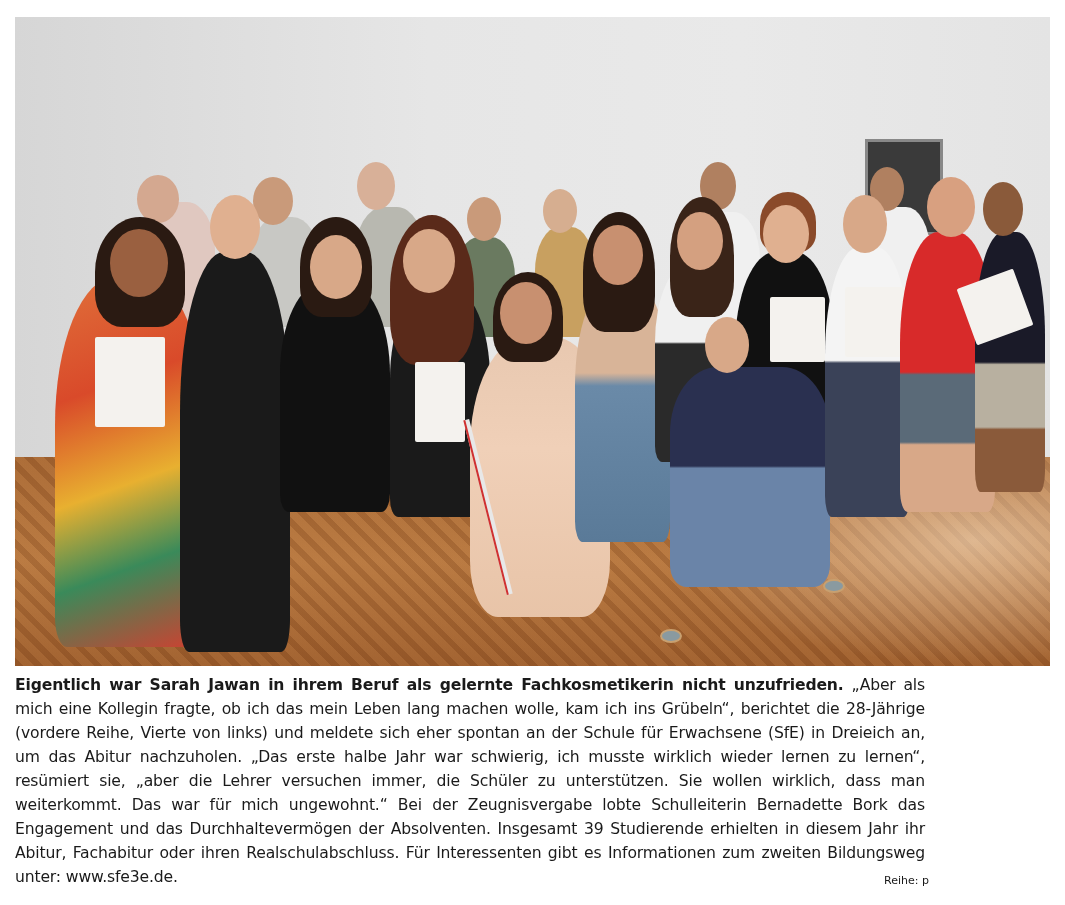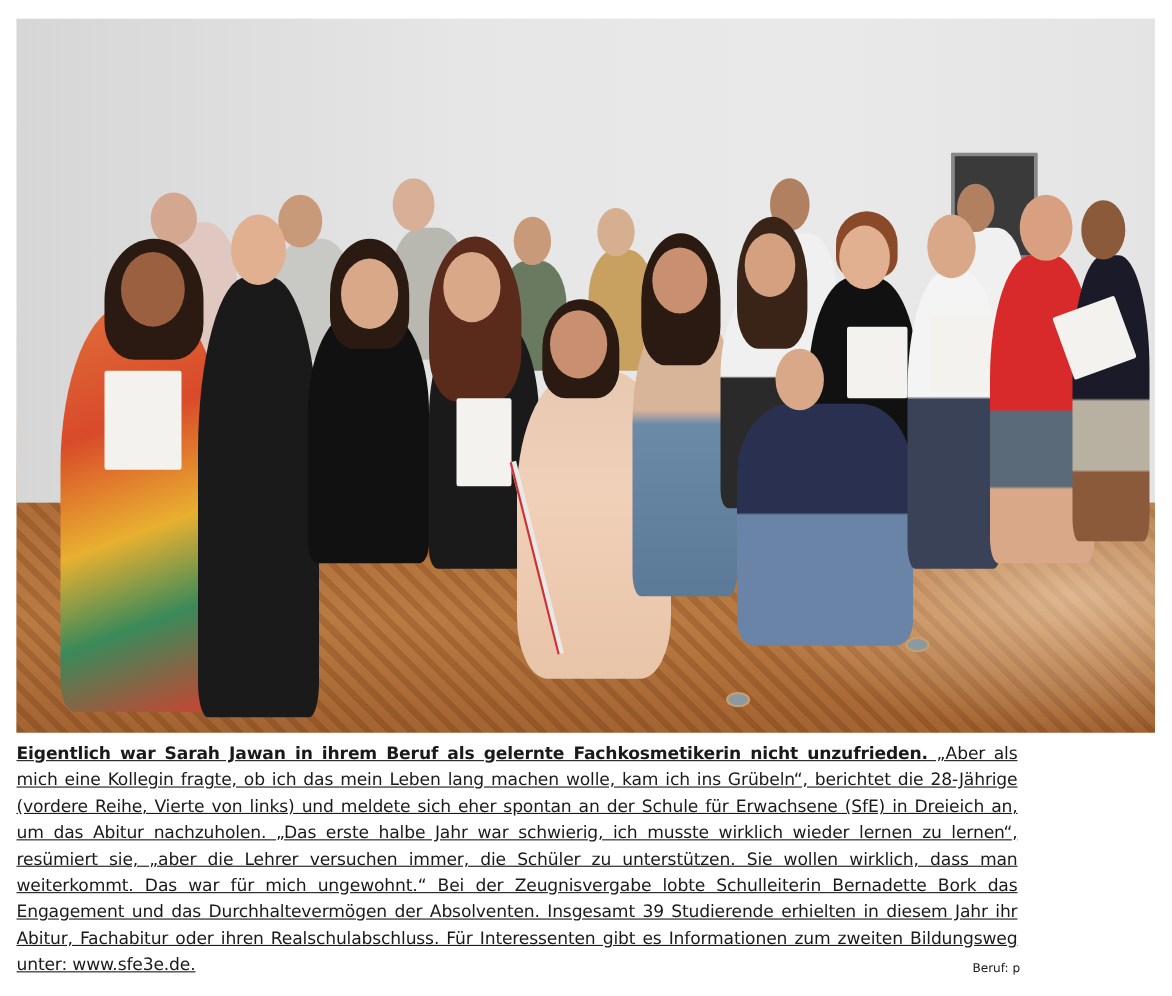--- a/index.html
+++ b/index.html
@@ -21,21 +21,21 @@
   .door { position: absolute; left: 850px; top: 122px; width: 72px; height: 90px; background: #3a3a3a; border: 3px solid #888; }
   .floor-light { position: absolute; width: 18px; height: 10px; border-radius: 50%; background: #8a9aa0; border: 2px solid #c8a070; }
 
   .person { position: absolute; border-radius: 40% 40% 8% 8%; }
   .head { position: absolute; border-radius: 50%; background: #c99a7a; }
   .hair { position: absolute; border-radius: 50% 50% 30% 30%; background: #2a1a12; }
 
   .caption {
     position: absolute; left: 15px; top: 673px; width: 910px;
     font-size: 15.6px; line-height: 24px; color: #1a1a1a;
-    text-align: justify; letter-spacing: -0.15px; text-decoration: underline;
+    text-align: justify; letter-spacing: -0.15px;
   }
   .caption .lead { font-weight: bold; }
   .credit { position: absolute; left: 884px; top: 874px; font-size: 11px; color: #1a1a1a; }
 </style>
 </head>
 <body>
 
 <div class="photo">
   <div class="wall"></div>
   <div class="door"></div>
@@ -103,13 +103,13 @@
 
   <div class="person" style="left:885px;top:215px;width:95px;height:280px;background:linear-gradient(180deg,#d82a2a 0%,#d82a2a 50%,#5a6a78 51%,#5a6a78 75%,#d8a888 76%);"></div>
   <div class="head" style="left:912px;top:160px;width:48px;height:60px;background:#d8a080;"></div>
 
   <div class="person" style="left:960px;top:215px;width:70px;height:260px;background:linear-gradient(180deg,#1a1a28 0%,#1a1a28 50%,#b8b0a0 51%,#b8b0a0 75%,#8a5a3a 76%);"></div>
   <div class="head" style="left:968px;top:165px;width:40px;height:54px;background:#8a5a3a;"></div>
   <div class="person" style="left:950px;top:260px;width:60px;height:60px;background:#f4f2ee;border-radius:2px;transform:rotate(-20deg);"></div>
 </div>
 
 <div class="caption"><span class="lead">Eigentlich war Sarah Jawan in ihrem Beruf als gelernte Fachkosmetikerin nicht unzufrieden.</span><span> „Aber als mich eine Kollegin fragte, ob ich das mein Leben lang machen wolle, kam ich ins Grübeln“, berichtet die 28-Jährige (vordere Reihe, Vierte von links) und meldete sich eher spontan an der Schule für Erwachsene (SfE) in Dreieich an, um das Abitur nachzuholen. „Das erste halbe Jahr war schwierig, ich musste wirklich wieder lernen zu lernen“, resümiert sie, „aber die Lehrer versuchen immer, die Schüler zu unterstützen. Sie wollen wirklich, dass man weiterkommt. Das war für mich ungewohnt.“ Bei der Zeugnisvergabe lobte Schulleiterin Bernadette Bork das Engagement und das Durchhaltevermögen der Absolventen. Insgesamt 39 Studierende erhielten in diesem Jahr ihr Abitur, Fachabitur oder ihren Realschulabschluss. Für Interessenten gibt es Informationen zum zweiten Bildungsweg unter: www.sfe3e.de.</span></div>
-<div class="credit">Beruf: p</div>
+<div class="credit">Reihe: p</div>
 
 </body></html>

